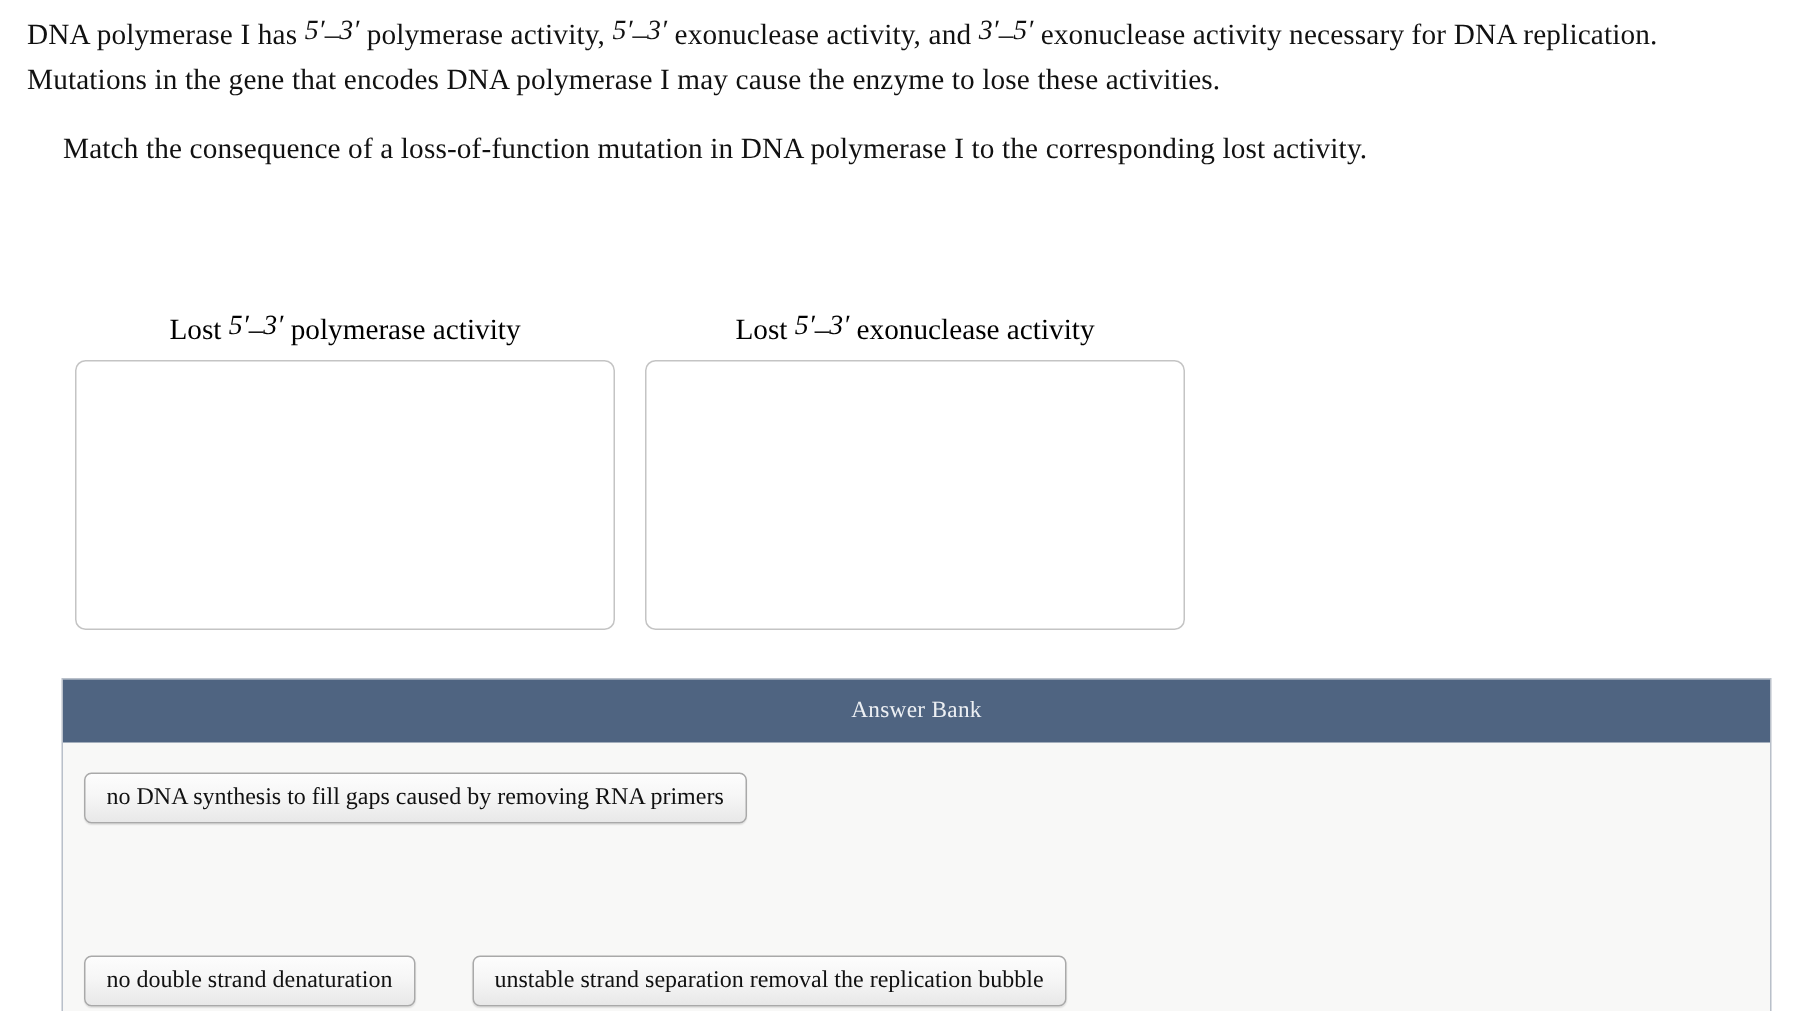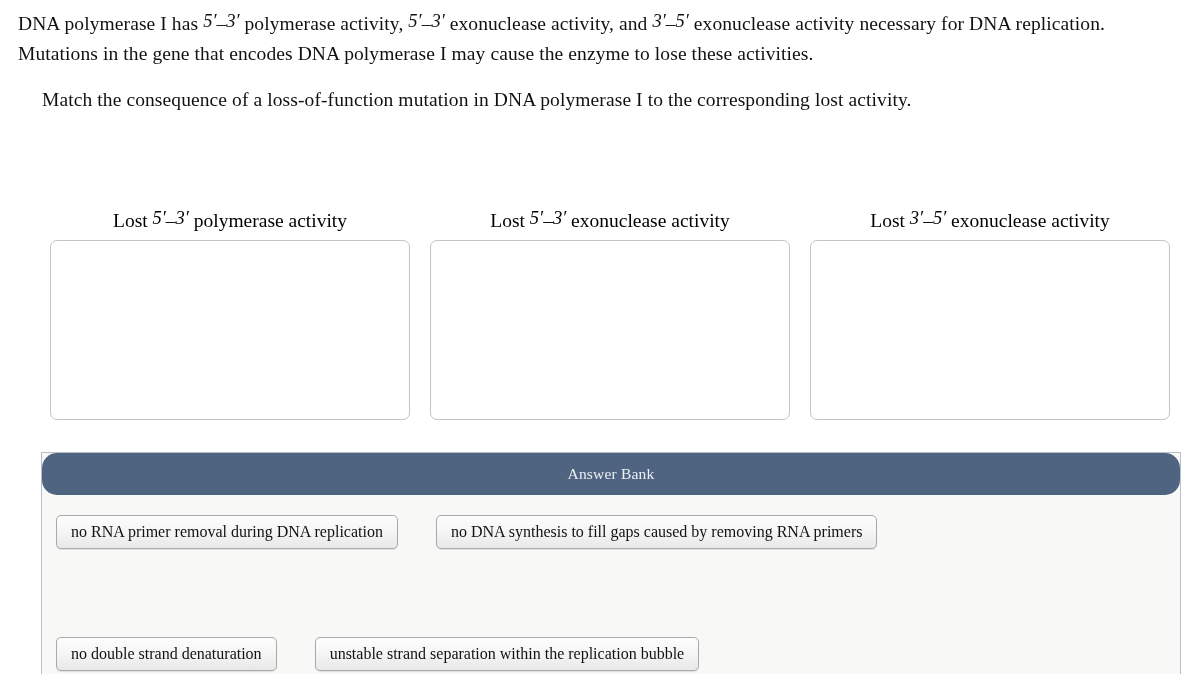--- a/index.html
+++ b/index.html
@@ -93,21 +93,20 @@
     border: 1px solid #b9c0ca;
     background: #f8f8f7;
     box-sizing: border-box;
   }
   .answer-bank-header {
     height: 42px;
     background: #4f6481;
     display: flex;
     align-items: center;
     justify-content: center;
-    border-radius: 15px;
   }
   .answer-bank-title {
     color: #eceff3;
     font-size: 15.5px;
     letter-spacing: 0.2px;
   }
   .answer-bank-body {
     padding: 20px 14px 22px 14px;
     display: flex;
     flex-wrap: wrap;
@@ -154,33 +153,28 @@
     <div class="column">
       <div class="column-header"><span>Lost </span><span class="nt"><span class="prime">5′</span><span class="dash">–</span><span class="prime">3′</span></span><span> polymerase activity</span></div>
       <div class="dropzone"></div>
     </div>
 
     <div class="column">
       <div class="column-header"><span>Lost </span><span class="nt"><span class="prime">5′</span><span class="dash">–</span><span class="prime">3′</span></span><span> exonuclease activity</span></div>
       <div class="dropzone"></div>
     </div>
 
-    <div class="column">
-      <div class="column-header"><span>Lost </span><span class="nt"><span class="prime">3′</span><span class="dash">–</span><span class="prime">5′</span></span><span> exonuclease activity</span></div>
-      <div class="dropzone"></div>
-    </div>
 
   </div>
 
   <div class="answer-bank">
     <div class="answer-bank-header">
       <span class="answer-bank-title">Answer Bank</span>
     </div>
     <div class="answer-bank-body">
-      <div class="answer-chip">no RNA primer removal during DNA replication</div>
       <div class="answer-chip">no DNA synthesis to fill gaps caused by removing RNA primers</div>
       <div class="row-break"></div>
       <div class="answer-chip">no double strand denaturation</div>
-      <div class="answer-chip">unstable strand separation within the replication bubble</div>
+      <div class="answer-chip">unstable strand separation removal the replication bubble</div>
     </div>
   </div>
 
 </div>
 
 </body></html>

